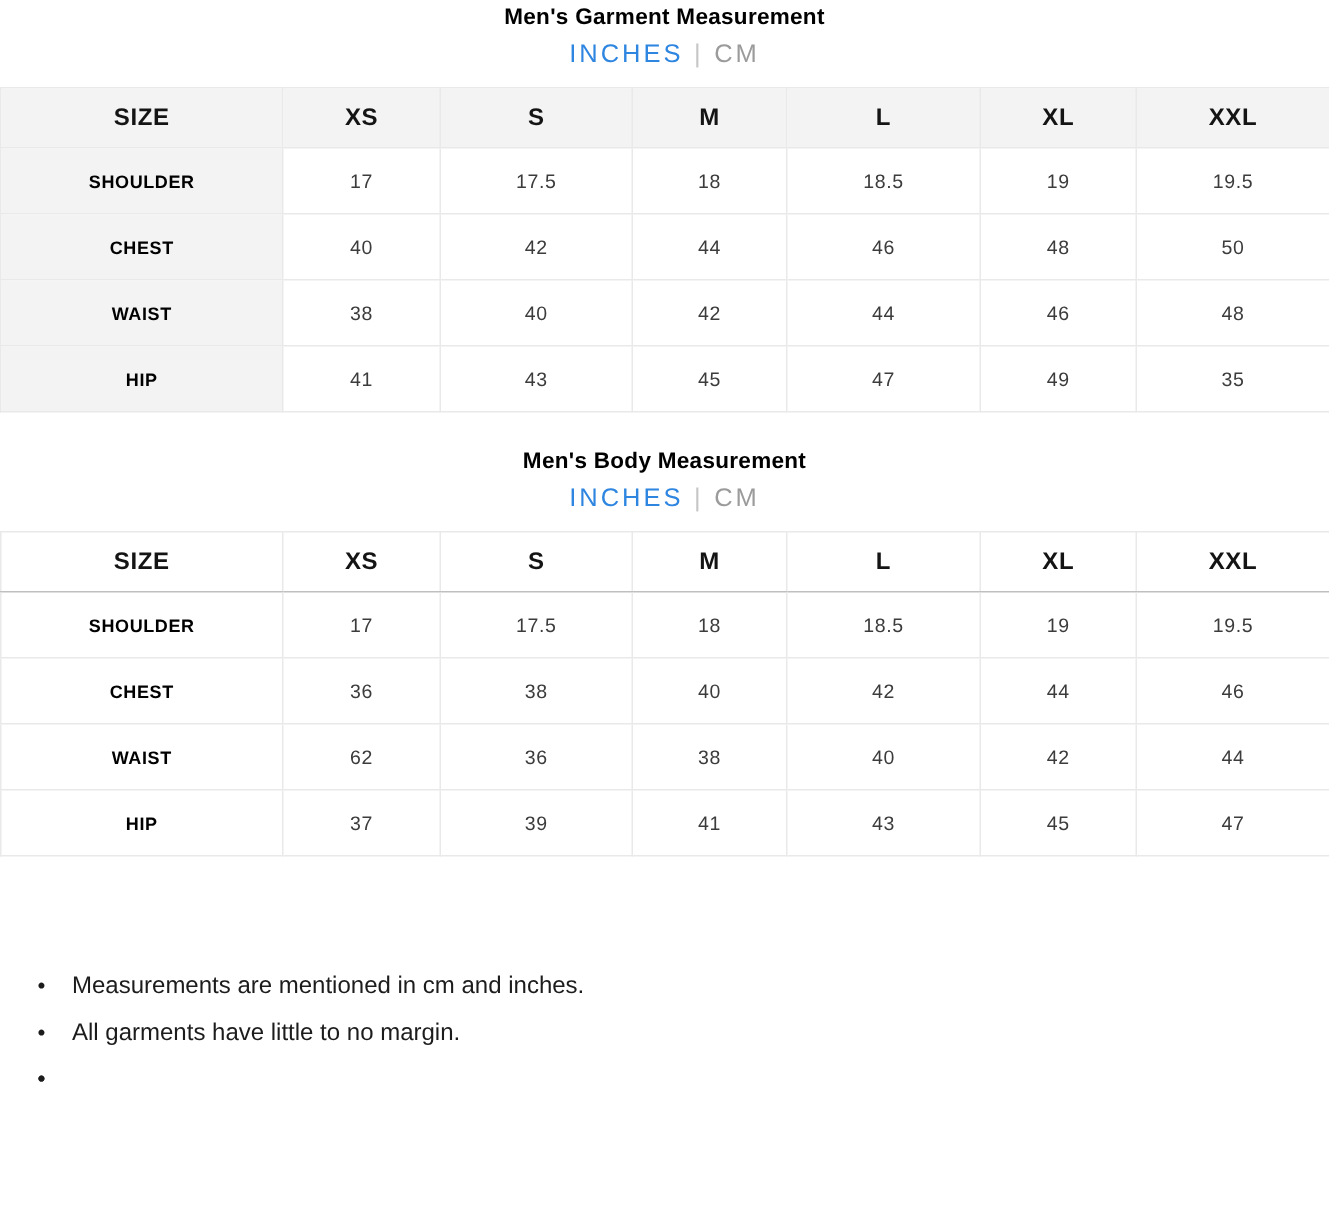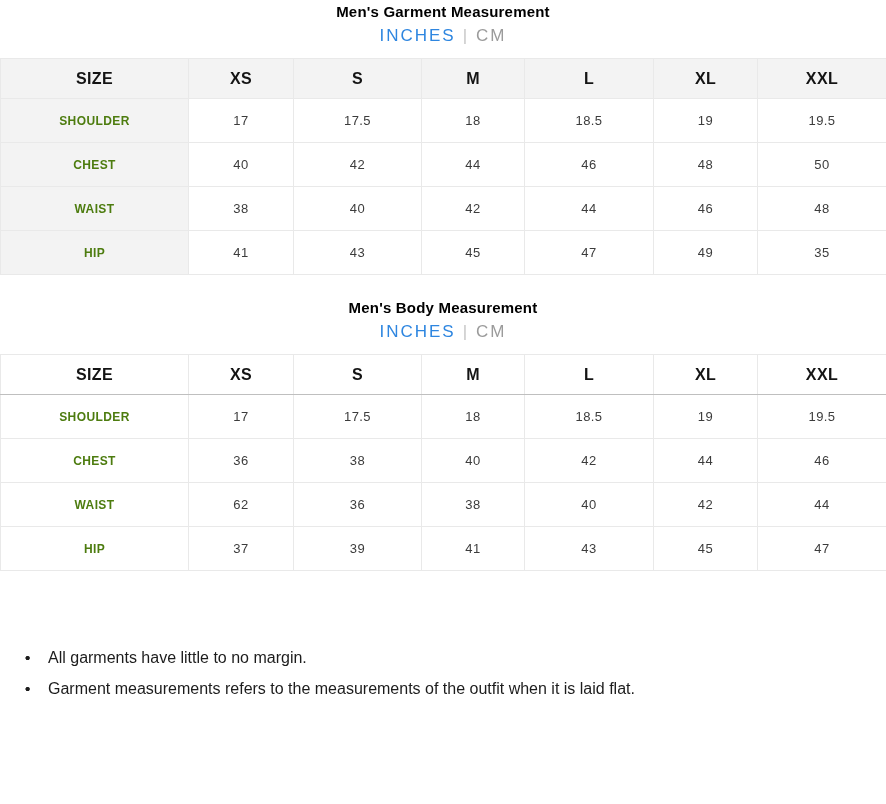--- a/index.html
+++ b/index.html
@@ -57,21 +57,21 @@
     height: 37px;
     font-size: 16px;
     font-weight: bold;
     color: #141414;
     letter-spacing: 0.4px;
   }
   .size-table tbody th {
     height: 41px;
     font-size: 12px;
     font-weight: bold;
-    color: #4d7c0f;
+    color: #000000;
     letter-spacing: 0.4px;
   }
   .size-table tbody td {
     height: 41px;
     font-size: 13px;
     color: #3c3c3c;
     letter-spacing: 0.4px;
   }
   
   .t-garment thead th, .t-garment tbody th { background: #f3f3f3; }
@@ -230,18 +230,18 @@
       <td>39</td>
       <td>41</td>
       <td>43</td>
       <td>45</td>
       <td>47</td>
     </tr>
   </tbody>
 </table>
 
 <ul class="notes">
-  <li><span class="bullet">•</span></li>
+  <li><span class="bullet">•</span><span>Measurements are mentioned in cm and inches.</span></li>
   <li><span class="bullet">•</span><span>All garments have little to no margin.</span></li>
   <li><span class="bullet">•</span></li>
-  <li><span class="bullet">•</span><span>Garment measurements refers to the measurements of the outfit when it is laid flat.</span></li>
+  <li><span class="bullet">•</span></li>
 
 </ul>
 
 </body></html>

